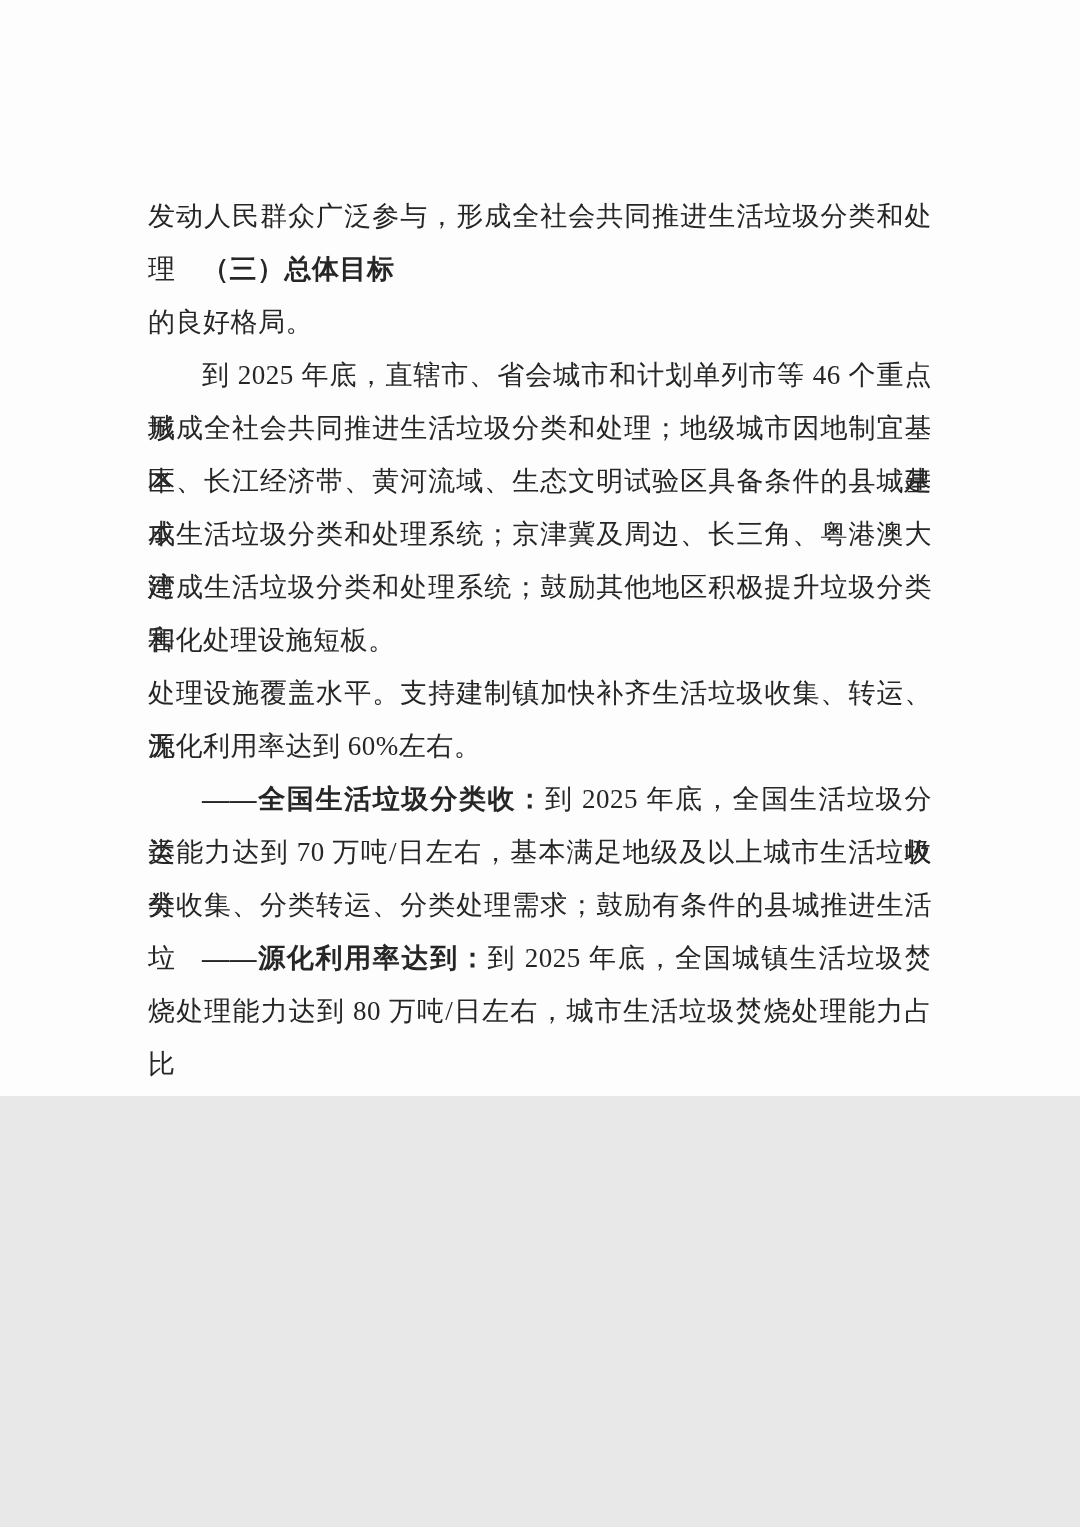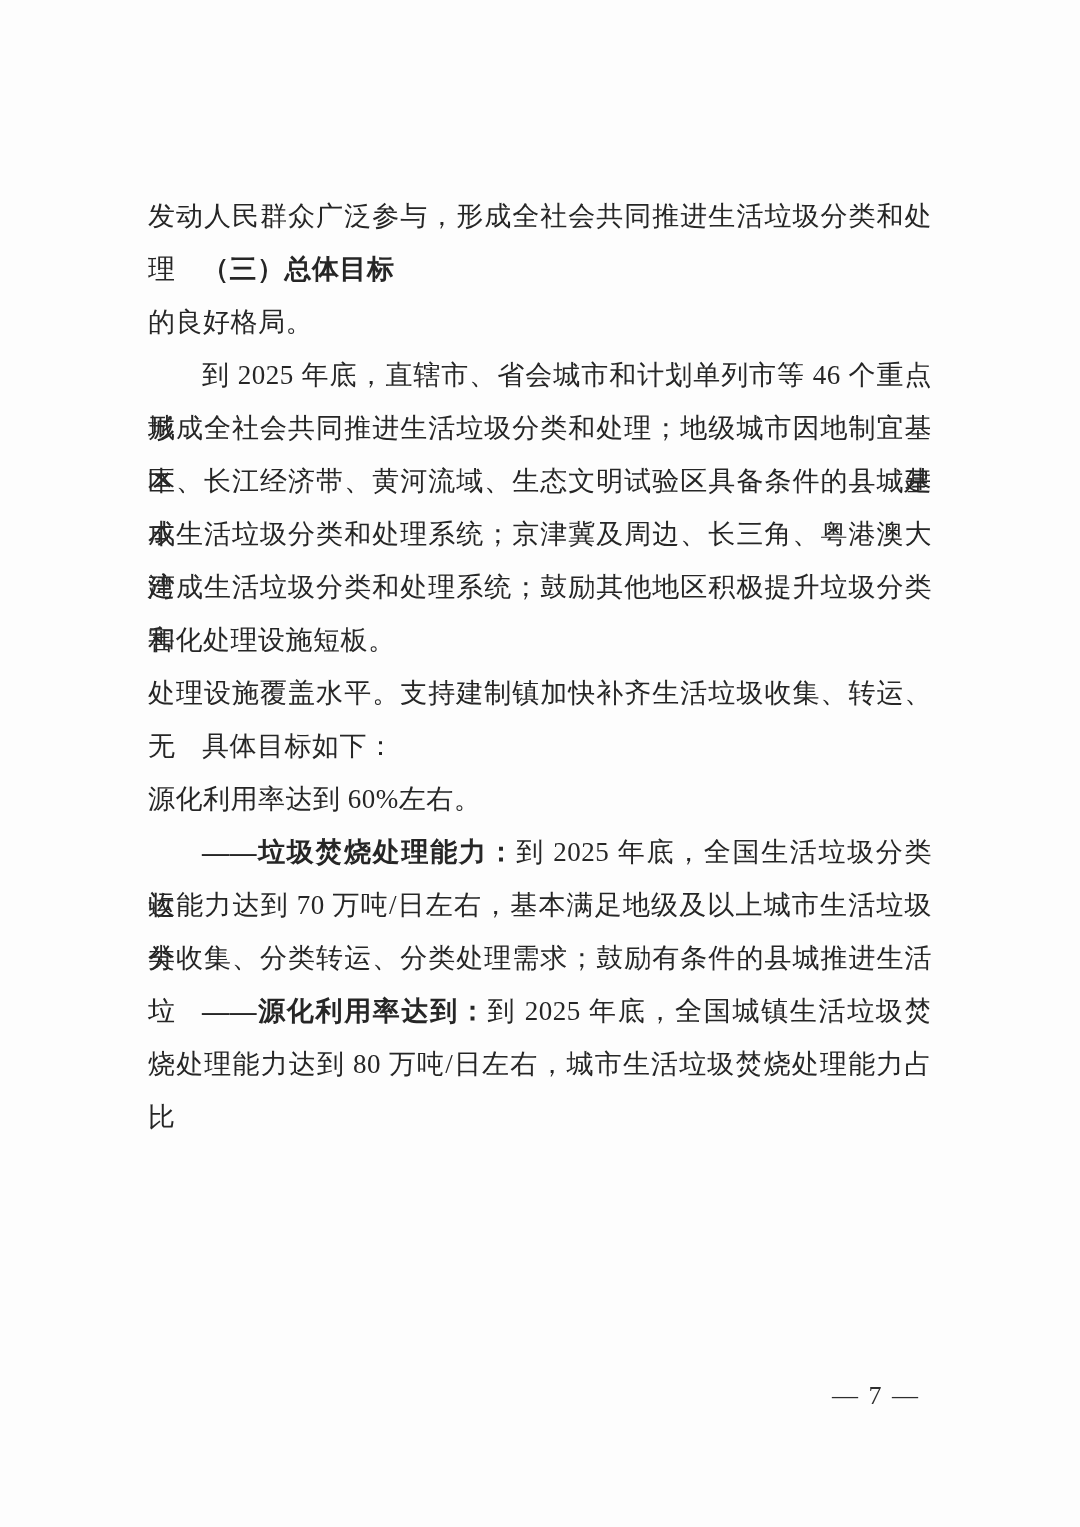--- a/index.html
+++ b/index.html
@@ -3,21 +3,21 @@
 <meta charset="utf-8">
 <style>
   html, body {
     margin: 0;
     padding: 0;
     background: #e8e8e8;
   }
   .page {
     position: relative;
     width: 1080px;
-    height: 1527px;
+    height: 1096px;
     margin: 0 auto;
     background: #fdfdfd;
     overflow: hidden;
     font-family: "Liberation Serif", "DejaVu Serif", serif;
     color: #262626;
   }
   .text-block {
     position: absolute;
     left: 148px;
     top: 190px;
@@ -65,26 +65,25 @@
     <div class="line">的良好格局。</div>
 
     <div class="line j ind">到 2025 年底，直辖市、省会城市和计划单列市等 46 个重点城</div>
     <div class="line j">形成全社会共同推进生活垃圾分类和处理；地级城市因地制宜基本建</div>
     <div class="line j">区、长江经济带、黄河流域、生态文明试验区具备条件的县城基本</div>
     <div class="line j">成生活垃圾分类和处理系统；京津冀及周边、长三角、粤港澳大湾</div>
     <div class="line j">建成生活垃圾分类和处理系统；鼓励其他地区积极提升垃圾分类和</div>
     <div class="line">害化处理设施短板。</div>
     <div class="line j">处理设施覆盖水平。支持建制镇加快补齐生活垃圾收集、转运、无</div>
 
-    <div class="line ind">具体目标如下：</div>
 
     <div class="line">源化利用率达到 60%左右。</div>
 
     <div class="line j ind">
-      <span class="bold">——垃圾焚烧处理能力：</span><span>到 2025 年底，全国生活垃圾分类收</span>
+      <span class="bold">——全国生活垃圾分类收：</span><span>到 2025 年底，全国生活垃圾分类收</span>
     </div>
     <div class="line j">运能力达到 70 万吨/日左右，基本满足地级及以上城市生活垃圾分</div>
     <div class="line j">类收集、分类转运、分类处理需求；鼓励有条件的县城推进生活垃</div>
 
     <div class="line j ind">
       <span class="bold">——源化利用率达到：</span><span>到 2025 年底，全国城镇生活垃圾焚</span>
     </div>
     <div class="line j">烧处理能力达到 80 万吨/日左右，城市生活垃圾焚烧处理能力占比</div>
 
   </div>

